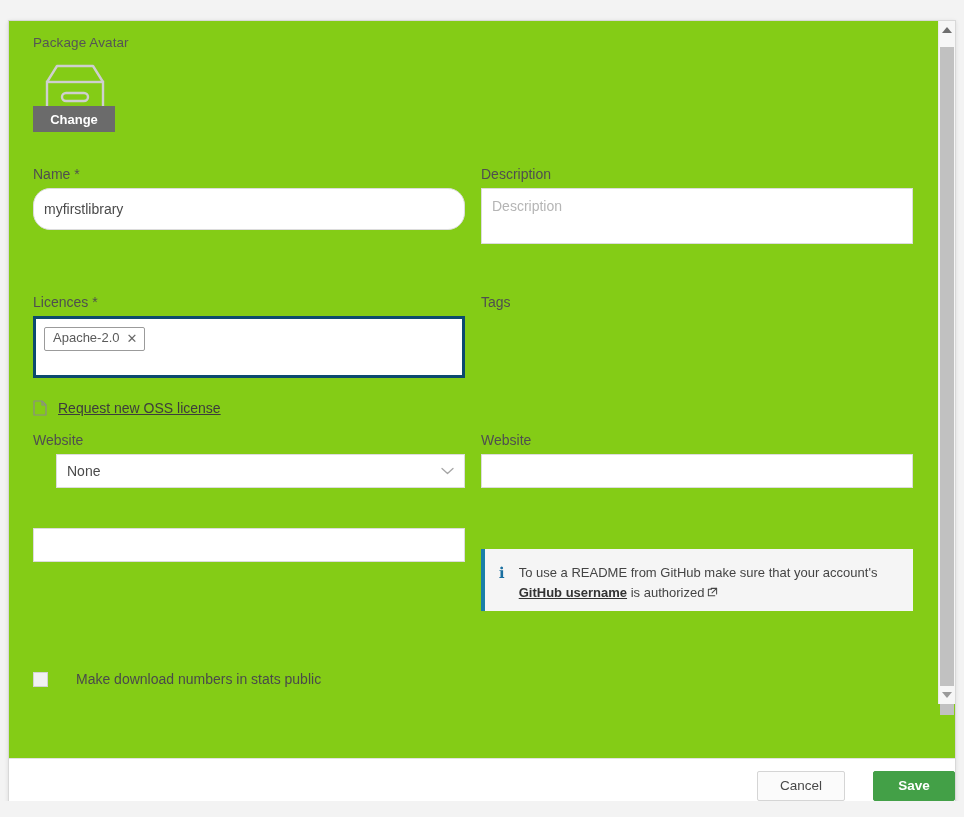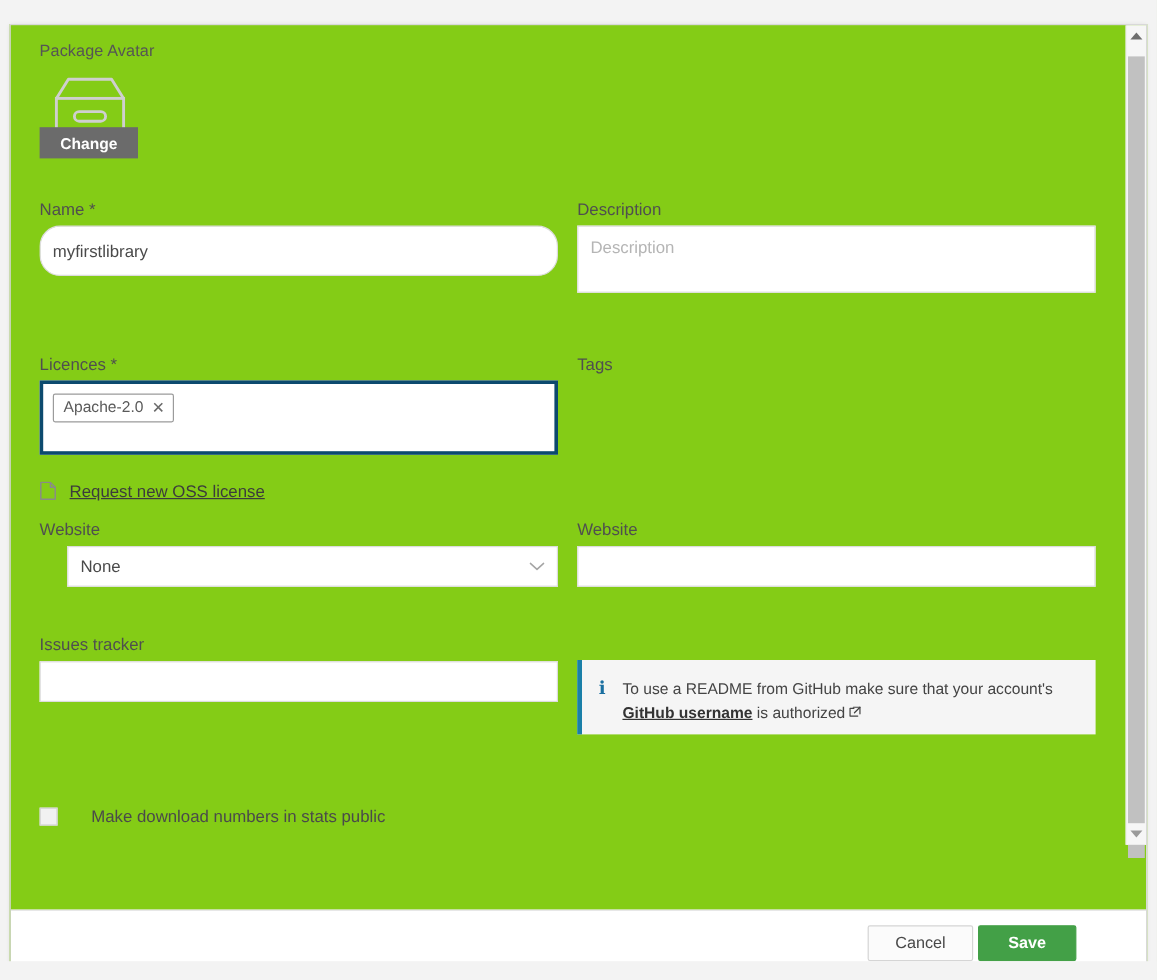--- a/index.html
+++ b/index.html
@@ -268,22 +268,21 @@
     position: absolute;
     left: 0;
     right: 0;
     bottom: 0;
     height: 54px;
     background: #ffffff;
     border-top: 1px solid #e2e2e2;
     display: flex;
     align-items: center;
     justify-content: flex-end;
-    padding-right: 58px;
-    gap: 4px;
+    gap: 28px;
     box-sizing: border-box;
   }
   .btn {
     height: 30px;
     min-width: 88px;
     font-size: 13.5px;
     border-radius: 2px;
     display: inline-flex;
     align-items: center;
     justify-content: center;
@@ -441,21 +440,20 @@
             <div class="col">
               <label class="field-label">Website</label>
               <input class="inp" type="text" style="height: 34px;" value="">
             </div>
           </div>
 
           <div style="height:40px"></div>
 
           <div class="row">
             <div class="col">
-              <label class="field-label">Issues tracker</label>
               <input class="inp" type="text" style="height: 34px;" value="">
             </div>
             <div class="col" style="padding-top:21px">
               <div class="callout">
                 <span class="callout-ico">ℹ</span>
                 <div class="callout-txt">
                   <span>To use a README from GitHub make sure that your account's</span><br>
                   <span class="strong">GitHub username</span>
                   <span>is authorized</span><svg class="ext-ico" width="11" height="11" viewBox="0 0 12 12">
                       <path d="M4.5 1.5 H10.5 V7.5" fill="none" stroke="#444" stroke-width="1.1" stroke-linecap="round" stroke-linejoin="round"></path>

